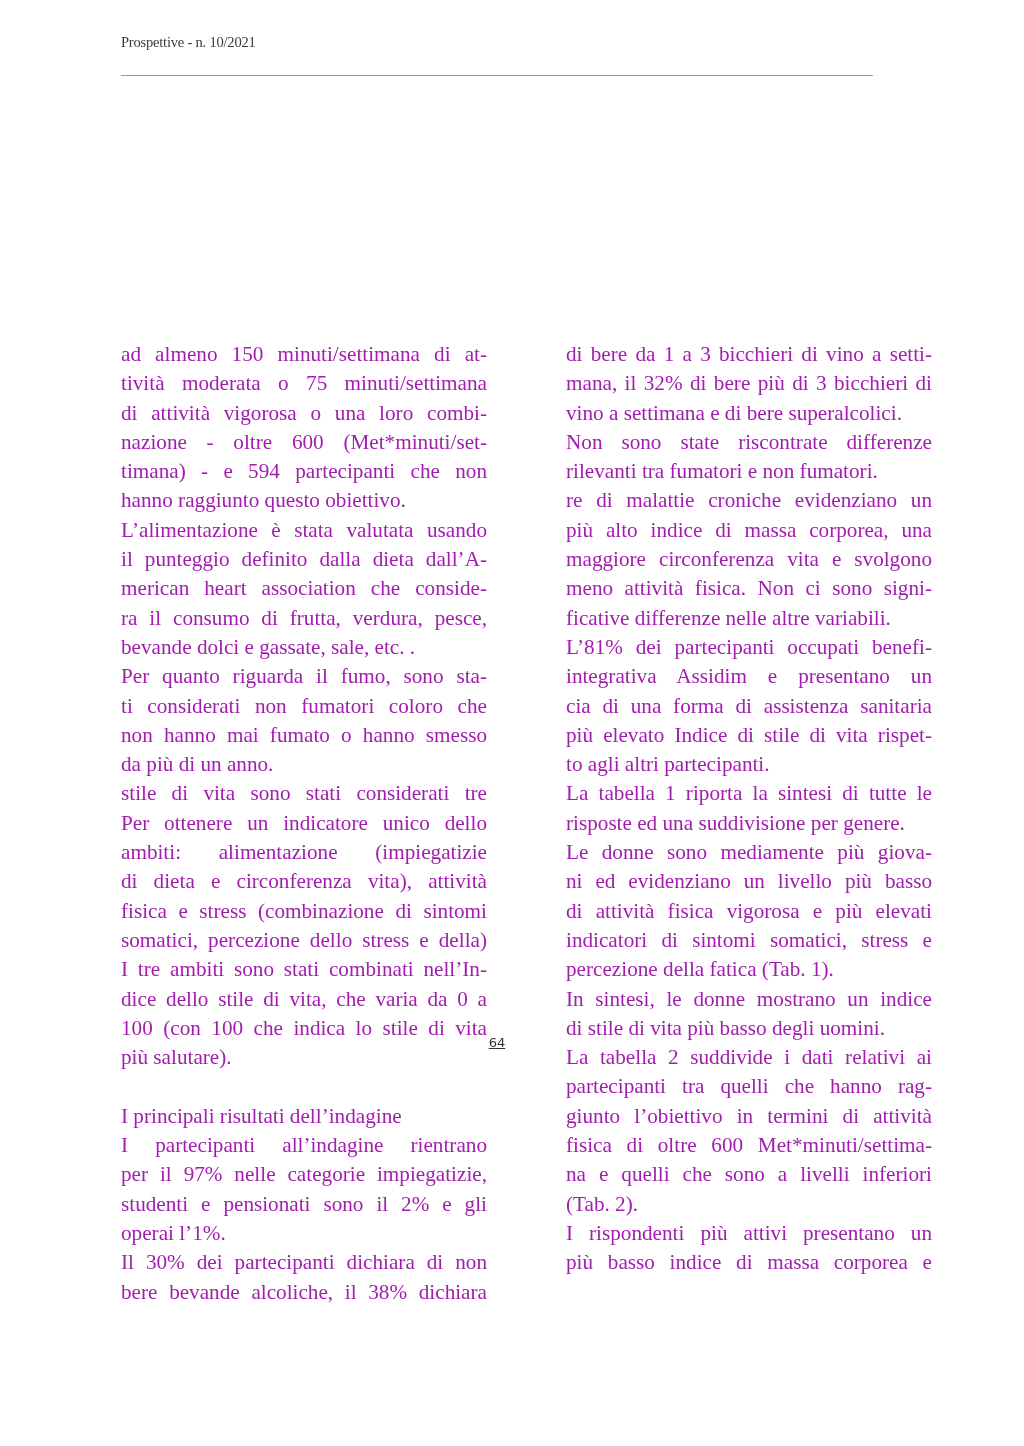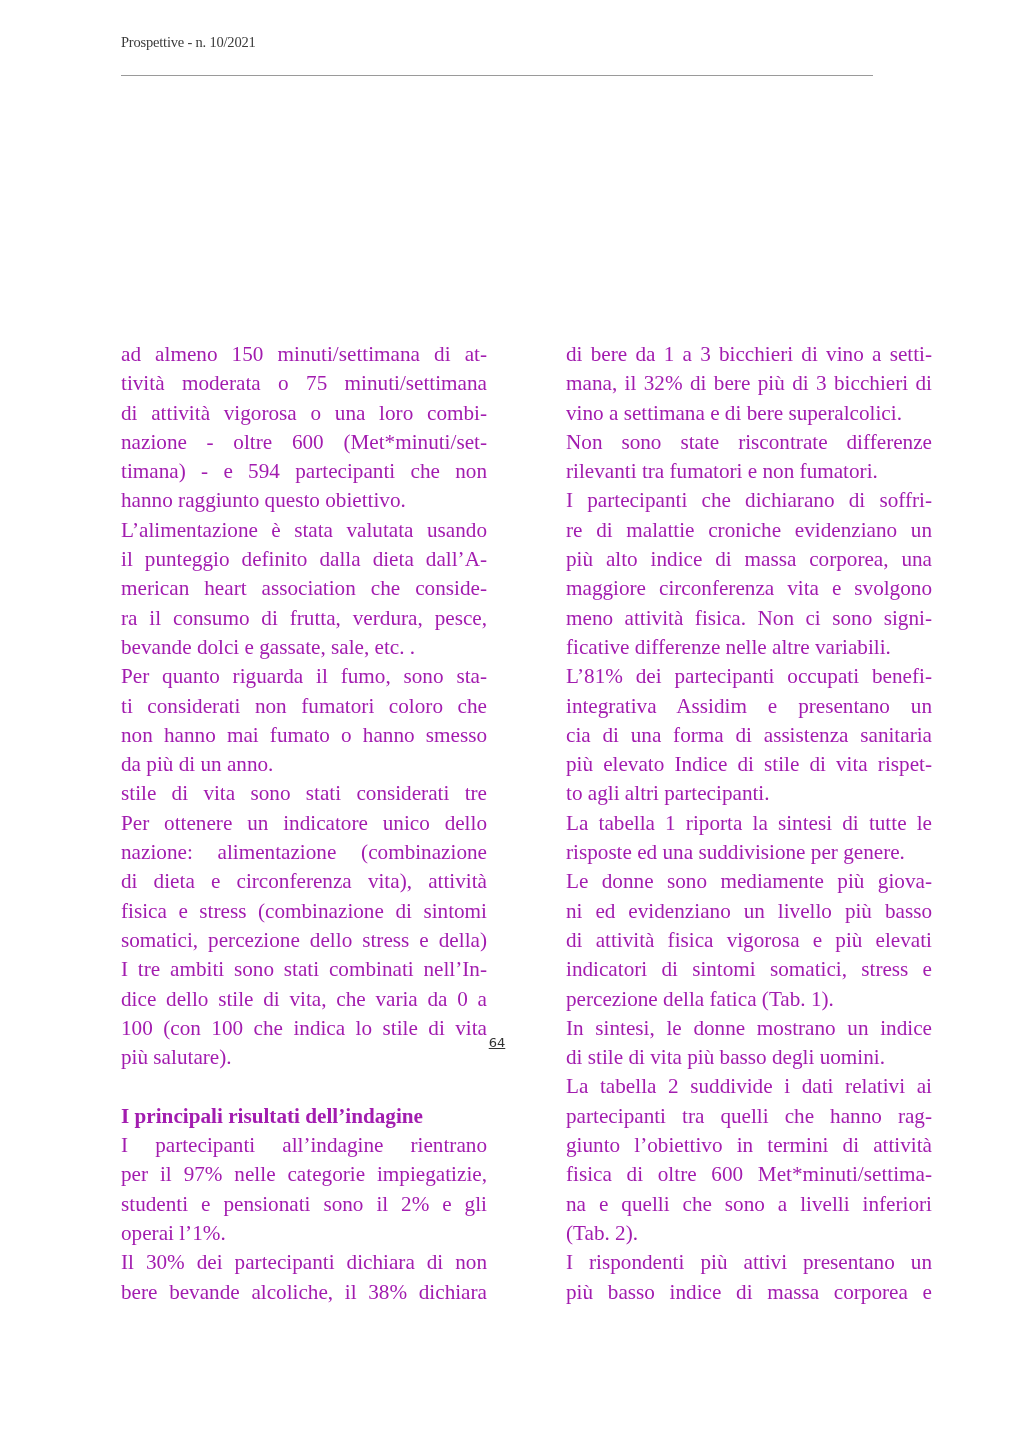--- a/index.html
+++ b/index.html
@@ -47,21 +47,21 @@
     .column p {
       margin: 0;
     }
     .column .spacer {
       height: 29.3px;
     }
     .column h3 {
       margin: 0;
       font-size: 21.2px;
       line-height: 29.3px;
-      font-weight: bold;
+      font-weight: normal;
       text-align: left;
     }
     .line {
       display: block;
       text-align: justify;
       text-align-last: justify;
       white-space: nowrap;
     }
     .line.last {
       text-align-last: left;
@@ -103,21 +103,21 @@
   </p>
   <p>
     <span class="line">Per quanto riguarda il fumo, sono sta-</span>
     <span class="line">ti considerati non fumatori coloro che</span>
     <span class="line">non hanno mai fumato o hanno smesso</span>
     <span class="line last">da più di un anno.</span>
   </p>
   <p>
     <span class="line">stile di vita sono stati considerati tre</span>
     <span class="line">Per ottenere un indicatore unico dello</span>
-    <span class="line">nazione: alimentazione (combinazione</span>
+    <span class="line">ambiti: alimentazione (impiegatizie</span>
     <span class="line">di dieta e circonferenza vita), attività</span>
     <span class="line">fisica e stress (combinazione di sintomi</span>
     <span class="line">somatici, percezione dello stress e della)</span>
     <span class="line">I tre ambiti sono stati combinati nell’In-</span>
     <span class="line">dice dello stile di vita, che varia da 0 a</span>
     <span class="line">100 (con 100 che indica lo stile di vita</span>
     <span class="line last">più salutare).</span>
   </p>
   <div class="spacer"></div>
   <h3>I principali risultati dell’indagine</h3>
@@ -137,21 +137,20 @@
   <p>
     <span class="line">di bere da 1 a 3 bicchieri di vino a setti-</span>
     <span class="line">mana, il 32% di bere più di 3 bicchieri di</span>
     <span class="line last">vino a settimana e di bere superalcolici.</span>
   </p>
   <p>
     <span class="line">Non sono state riscontrate differenze</span>
     <span class="line last">rilevanti tra fumatori e non fumatori.</span>
   </p>
   <p>
-    <span class="line">I partecipanti che dichiarano di soffri-</span>
     <span class="line">re di malattie croniche evidenziano un</span>
     <span class="line">più alto indice di massa corporea, una</span>
     <span class="line">maggiore circonferenza vita e svolgono</span>
     <span class="line">meno attività fisica. Non ci sono signi-</span>
     <span class="line last">ficative differenze nelle altre variabili.</span>
   </p>
   <p>
     <span class="line">L’81% dei partecipanti occupati benefi-</span>
     <span class="line">integrativa Assidim e presentano un</span>
     <span class="line">cia di una forma di assistenza sanitaria</span>

